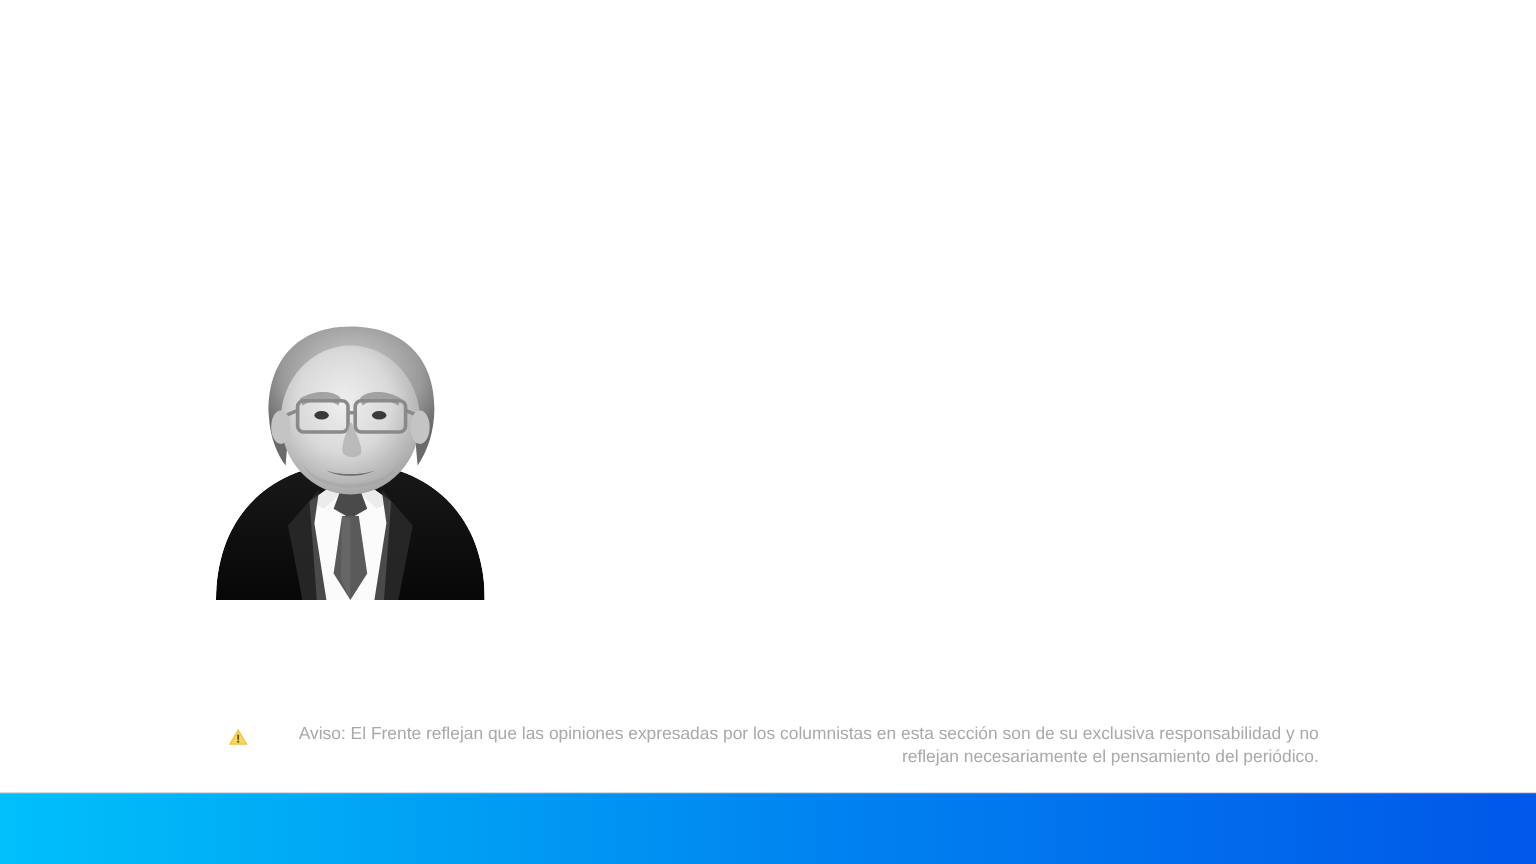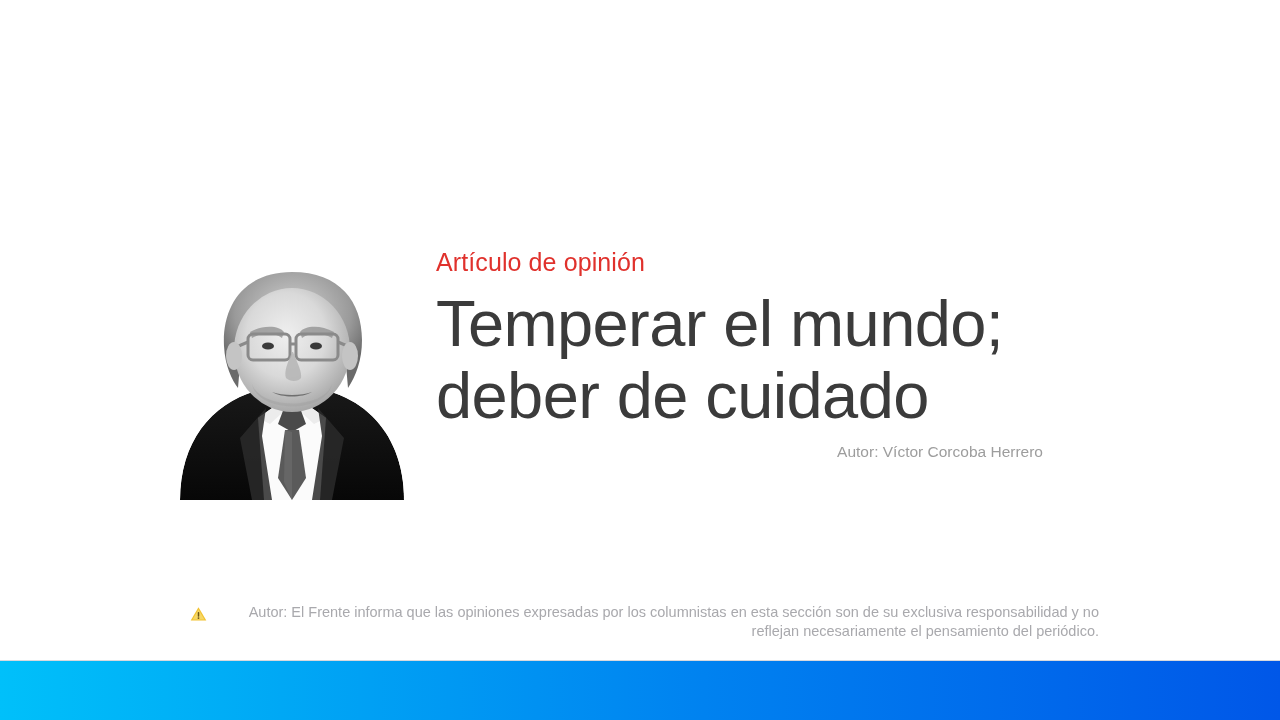--- a/index.html
+++ b/index.html
@@ -225,36 +225,32 @@
         <path d="M92 124 C 102 130, 122 130, 132 124 C 122 128, 102 128, 92 124 Z" fill="#6f6f6f"></path>
 
         <path d="M72 116 C 80 142, 144 142, 152 116 C 146 146, 78 146, 72 116 Z" fill="#9f9f9f" opacity="0.45"></path>
 
         <ellipse cx="54" cy="88" rx="8" ry="14" fill="#c4c4c4"></ellipse>
         <ellipse cx="170" cy="88" rx="8" ry="14" fill="#c4c4c4"></ellipse>
       </svg>
     </div>
   </div>
 
-  <div id="kicker">Artículo de opinión</div>
-
-  <div id="headline">Temperar el mundo;
-deber de cuidado</div>
-
-  <div id="author">Autor: Víctor Corcoba Herrero</div>
+
+
 
 
   <div id="disclaimer">
     <span id="warning-icon">
       <svg viewBox="0 0 17 16" xmlns="http://www.w3.org/2000/svg" aria-hidden="true">
         <path d="M8.5 1.2 L16.3 14.6 L0.7 14.6 Z" fill="#f2c230"></path>
         <path d="M8.5 3.4 L14.4 13.6 L2.6 13.6 Z" fill="#f6d765"></path>
         <rect x="7.75" y="6.1" width="1.5" height="4.6" rx="0.6" fill="#6b5415"></rect>
         <circle cx="8.5" cy="12.1" r="0.95" fill="#6b5415"></circle>
       </svg>
     </span>
-    <span id="disclaimer-text">Autor: El Frente informa que las opiniones expresadas por los columnistas en esta sección son de su exclusiva responsabilidad y no reflejan necesariamente el pensamiento del periódico.</span>
+    <span id="disclaimer-text">Aviso: El Frente reflejan que las opiniones expresadas por los columnistas en esta sección son de su exclusiva responsabilidad y no reflejan necesariamente el pensamiento del periódico.</span>
   </div>
 
   <div id="strip-divider"></div>
   <div id="bottom-strip"></div>
 
 </div>
 
 </body></html>

